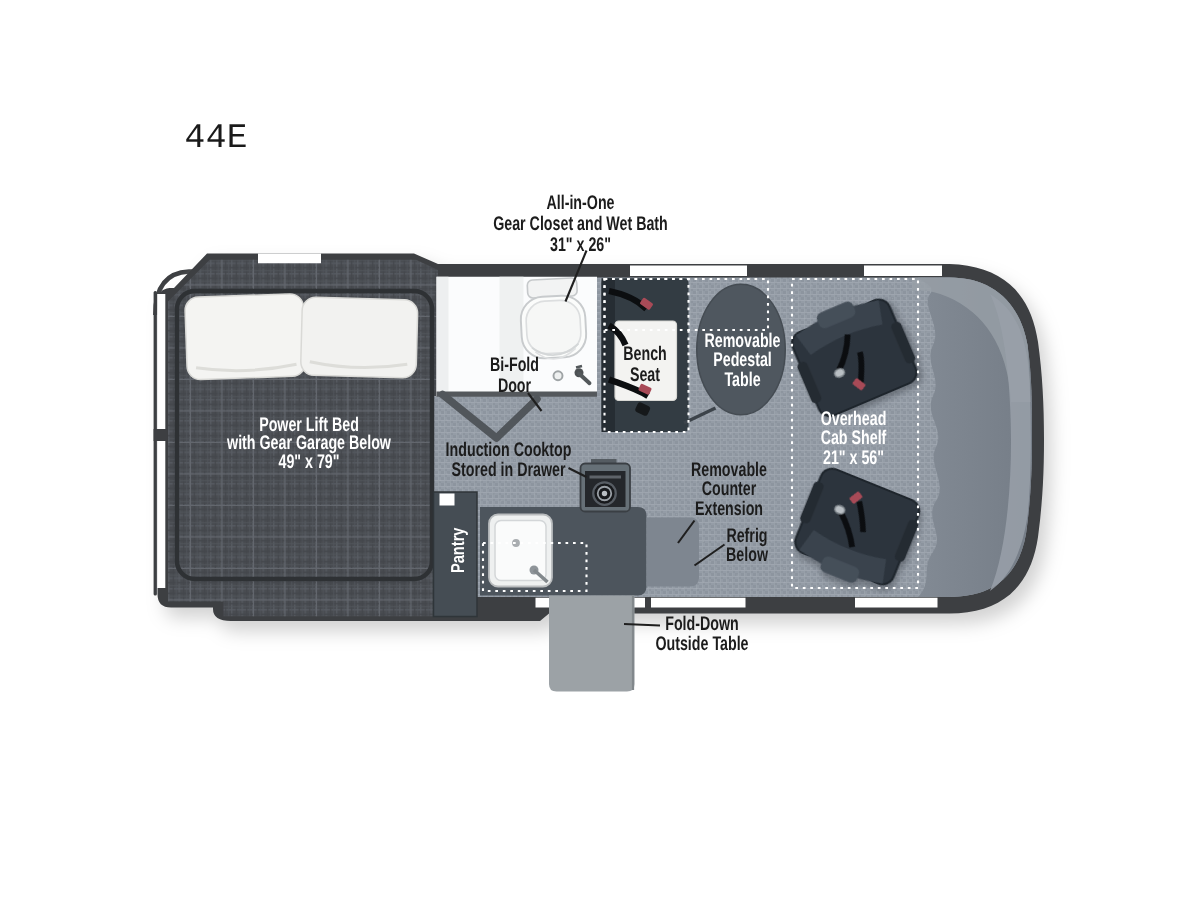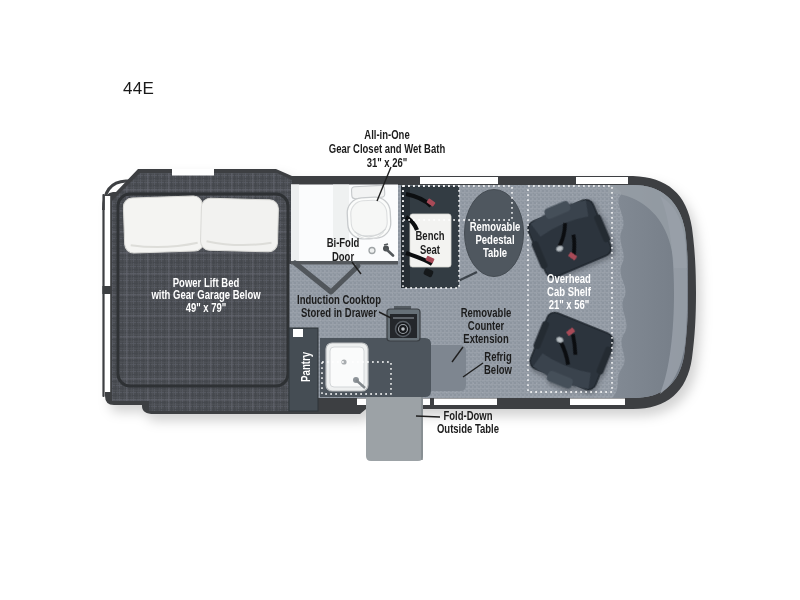--- a/index.html
+++ b/index.html
@@ -223,21 +223,21 @@
 <path d="M452,362 L463,347" stroke="#1f1f1f" stroke-width="1.4" fill="none"></path>
 
 <path d="M463,377 L483,363" stroke="#1f1f1f" stroke-width="1.4" fill="none"></path>
 
 <path d="M416,416 L440,417" stroke="#1f1f1f" stroke-width="1.4" fill="none"></path>
 
 <text transform="translate(309.5 382) rotate(-90) scale(0.78 1)" font-family="Liberation Sans, sans-serif" font-size="12.5" font-weight="bold" fill="#ffffff">Pantry</text>
 </svg>
 
 
-<div style="position:absolute;left:123px;top:79px;font-size:17px;color:#1a1a1a;letter-spacing:0.3px;">44E</div>
+<div style="position:absolute;left:123px;top:79px;font-size:23px;color:#1a1a1a;letter-spacing:0.3px;font-family:Liberation Mono, monospace;">44E</div>
 
 
 <div class="lbl" style="left:287px;top:127.5px;width:200px;line-height:14px;">All-in-One<br>Gear Closet and Wet Bath<br>31" x 26"</div>
 
 
 <div class="lbl" style="left:243px;top:236px;width:200px;line-height:14px;">Bi-Fold<br>Door</div>
 
 
 <div class="lbl" style="left:330px;top:229px;width:200px;line-height:14px;">Bench<br>Seat</div>
 

